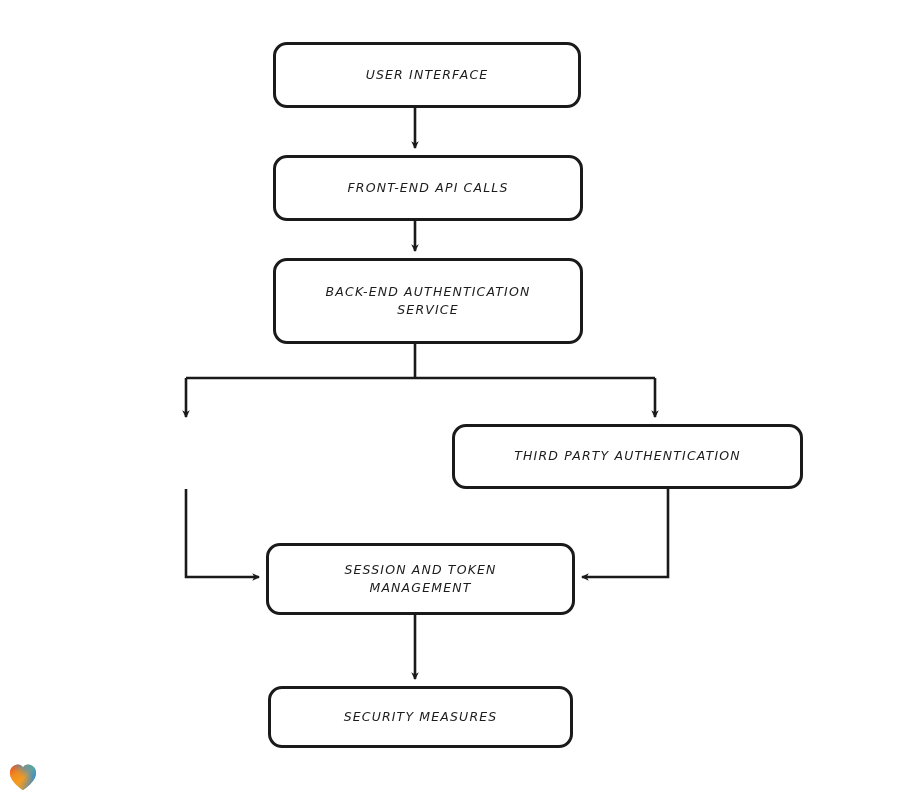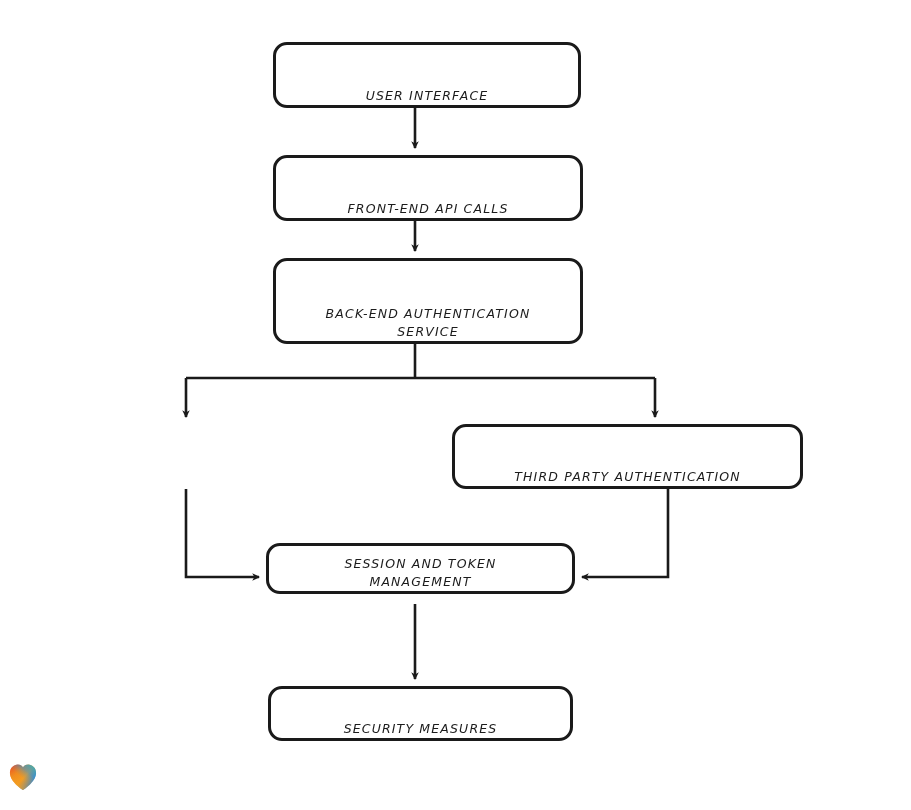--- a/index.html
+++ b/index.html
@@ -28,43 +28,43 @@
     width: 911px;
     height: 810px;
   }
   .node {
     position: absolute;
     box-sizing: border-box;
     background: #ffffff;
     border: 3px solid #1a1a1a;
     border-radius: 14px;
     display: flex;
-    align-items: flex-end;
+    align-items: center;
     justify-content: center;
     text-align: center;
     z-index: 2;
   }
   .node-label {
     font-family: "DejaVu Sans", sans-serif;
     font-size: 12.5px;
     font-style: italic;
     letter-spacing: 1.15px;
     color: #1c1c1c;
     line-height: 1.45;
     white-space: pre-line;
     padding: 0 10px;
     text-transform: uppercase;
   }
   #node-user-interface   { left: 273px; top: 42px;  width: 308px; height: 66px; }
   #node-frontend-api     { left: 273px; top: 155px; width: 310px; height: 66px; }
   #node-backend-auth     { left: 273px; top: 258px; width: 310px; height: 86px; }
   #node-database-layer   { left: 66px;  top: 424px; width: 306px; height: 65px; }
   #node-third-party-auth { left: 452px; top: 424px; width: 351px; height: 65px; }
-  #node-session-token    { left: 266px; top: 543px; width: 309px; height: 51px; }
-  #node-security         { left: 268px; top: 686px; width: 305px; height: 55px; }
+  #node-session-token    { left: 266px; top: 543px; width: 309px; height: 72px; }
+  #node-security         { left: 268px; top: 686px; width: 305px; height: 62px; }
 
   #heart-watermark {
     position: absolute;
     left: 8px;
     top: 763px;
     width: 30px;
     height: 28px;
     z-index: 3;
   }
 </style>

